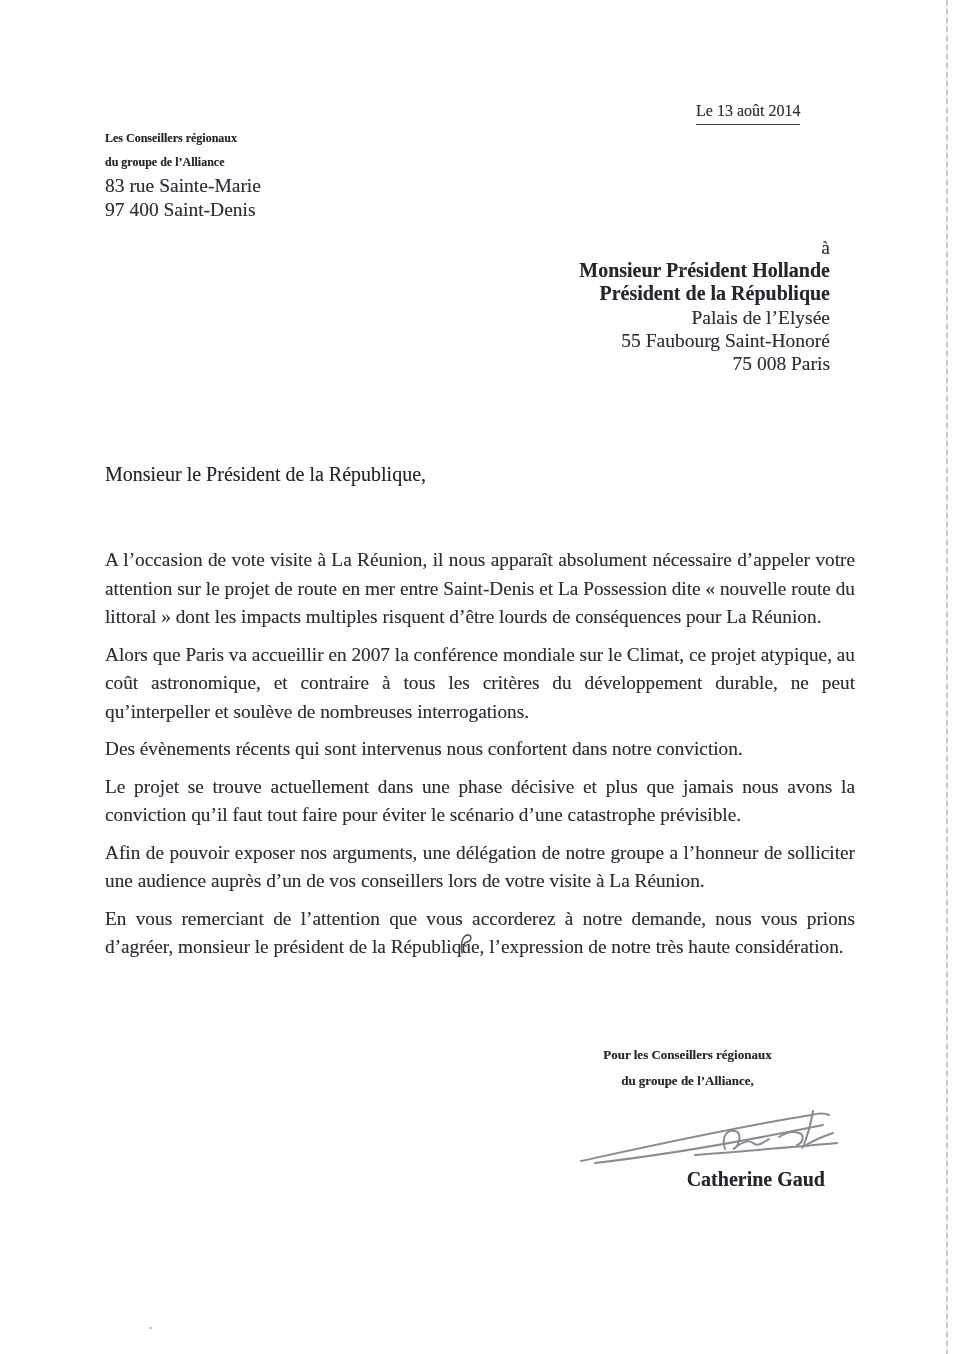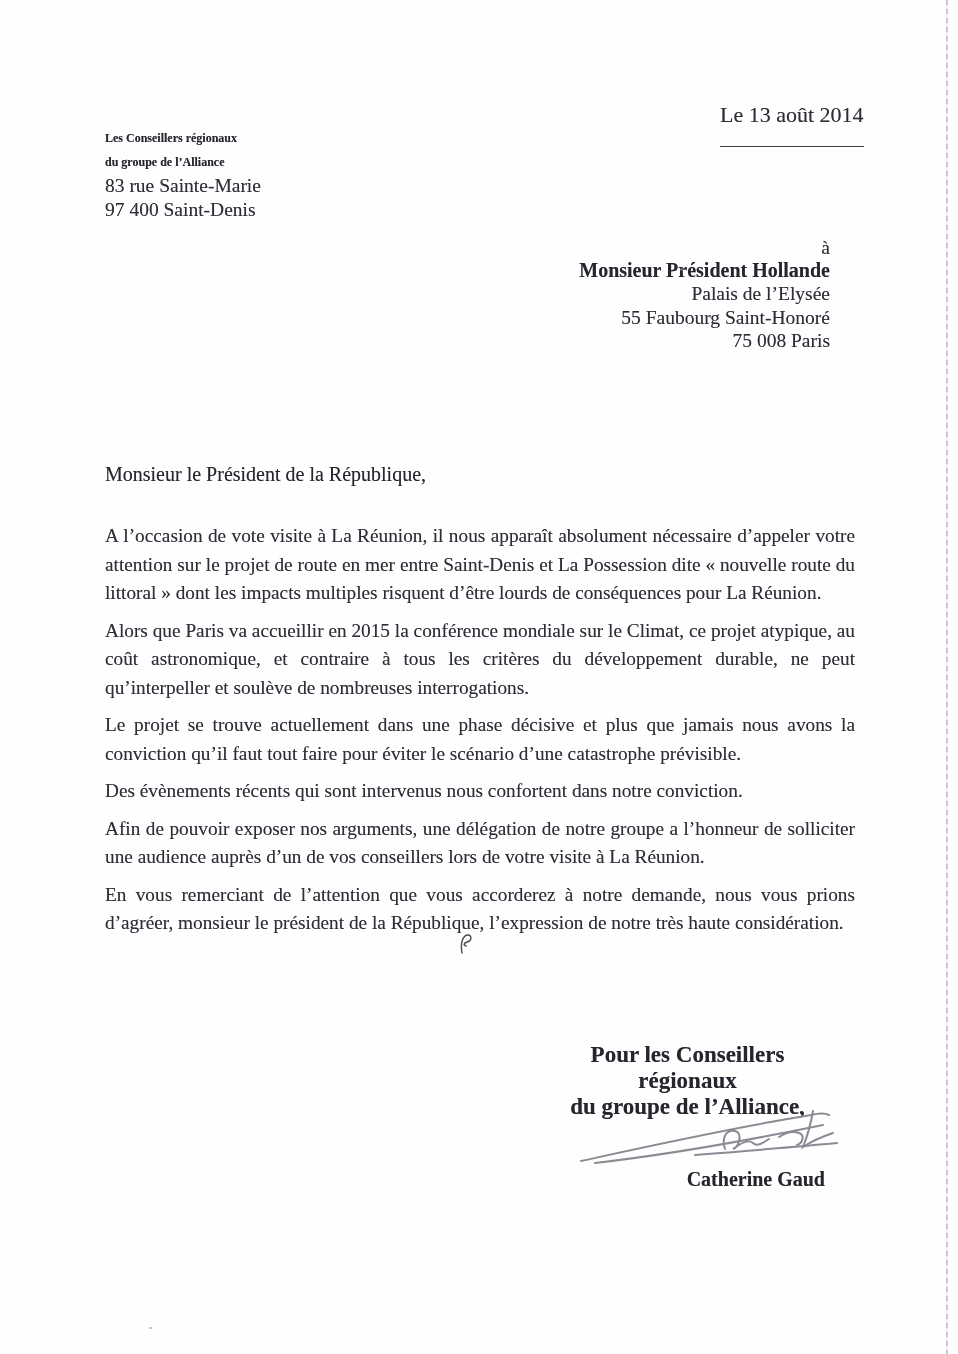--- a/index.html
+++ b/index.html
@@ -11,24 +11,23 @@
     font-family:"Liberation Serif","DejaVu Serif",serif;
     color:#2e2e38;
     overflow:hidden;
     text-shadow:0 0 .6px rgba(44,44,56,.45);
   }
   .b{font-weight:700;color:#26262f;}
   .it{font-style:italic;}
 
   .date{
     position:absolute;top:102px;left:696px;
-    font-size:22px;
+    font-size:16px;
     border-bottom:1.6px solid #40404b;
-    padding-bottom:18px;
-    margin-left:24px;
+    padding-bottom:4px;
   }
 
   .sender{
     position:absolute;top:126px;left:105px;
     font-size:19.5px;line-height:24px;
   }
   .sender .b{font-size:12px;}
 
   .recipient{
     position:absolute;top:236px;left:330px;width:500px;
@@ -36,30 +35,30 @@
     text-align:right;
   }
   .recipient .b{font-size:20px;}
 
   .salutation{
     position:absolute;top:463px;left:105px;
     font-size:20px;font-weight:400;color:#26262f;
   }
 
   .body-text{
-    position:absolute;top:522px;left:105px;width:750px;
+    position:absolute;top:546px;left:105px;width:750px;
     font-size:19.3px;line-height:28.5px;
     text-align:justify;
   }
   .body-text p{margin:0 0 9px 0;}
   .body-text p:last-child{margin-bottom:0;}
 
   .closing{
     position:absolute;top:1042px;left:540px;width:295px;
-    font-size:23px;line-height:26px;
+    font-size:13px;line-height:26px;
     font-weight:700;color:#26262f;
     text-align:center;
   }
 
   .signature{
     position:absolute;top:1103px;left:575px;width:270px;height:66px;
   }
   .signature svg{display:block;width:100%;height:100%;}
 
   .signer{
@@ -91,32 +90,33 @@
   <div class="sender">
     <div class="b">Les Conseillers régionaux</div>
     <div class="b">du groupe de l’Alliance</div>
     <div>83 rue Sainte-Marie</div>
     <div>97 400 Saint-Denis</div>
   </div>
 
   <div class="recipient">
     <div>à</div>
     <div class="b">Monsieur Président Hollande</div>
+    <div class="b">Président de la République</div>
     <div>Palais de l’Elysée</div>
     <div>55 Faubourg Saint-Honoré</div>
     <div>75 008 Paris</div>
   </div>
 
   <div class="salutation">Monsieur le Président de la République,</div>
 
   <div class="body-text">
     <p>A l’occasion de vote visite à La Réunion, il nous apparaît absolument nécessaire d’appeler votre attention sur le projet de route en mer entre Saint-Denis et La Possession dite « nouvelle route du littoral »  dont les impacts multiples risquent d’être lourds de conséquences pour La Réunion.</p>
-    <p>Alors que Paris va accueillir en 2015 la conférence mondiale sur le Climat, ce projet atypique, au coût astronomique, et contraire à tous les critères du développement durable, ne peut qu’interpeller et soulève de nombreuses interrogations.</p>
+    <p>Alors que Paris va accueillir en 2007 la conférence mondiale sur le Climat, ce projet atypique, au coût astronomique, et contraire à tous les critères du développement durable, ne peut qu’interpeller et soulève de nombreuses interrogations.</p>
+    <p>Des évènements récents qui sont intervenus nous confortent  dans notre conviction.</p>
     <p>Le projet se trouve actuellement dans une phase décisive et plus que jamais nous avons la conviction qu’il faut tout faire pour éviter le scénario d’une catastrophe prévisible.</p>
-    <p>Des évènements récents qui sont intervenus nous confortent  dans notre conviction.</p>
     <p>Afin de pouvoir  exposer nos arguments, une délégation de notre groupe a  l’honneur de solliciter une audience auprès d’un de vos conseillers lors de votre visite à La Réunion.</p>
     <p>En vous remerciant de l’attention que vous accorderez à notre demande, nous vous prions d’agréer, monsieur le président de la République, l’expression de notre très haute considération.</p>
   </div>
 
   <div class="handwritten-r">
     <svg viewBox="0 0 16 22" xmlns="http://www.w3.org/2000/svg">
       <path d="M3,20 C1,10 4,2 9,2 C13,2 13,8 8,9 C5,10 4,12 7,13" fill="none" stroke="#4a4a56" stroke-width="1.4" stroke-linecap="round"></path>
     </svg>
   </div>
 

